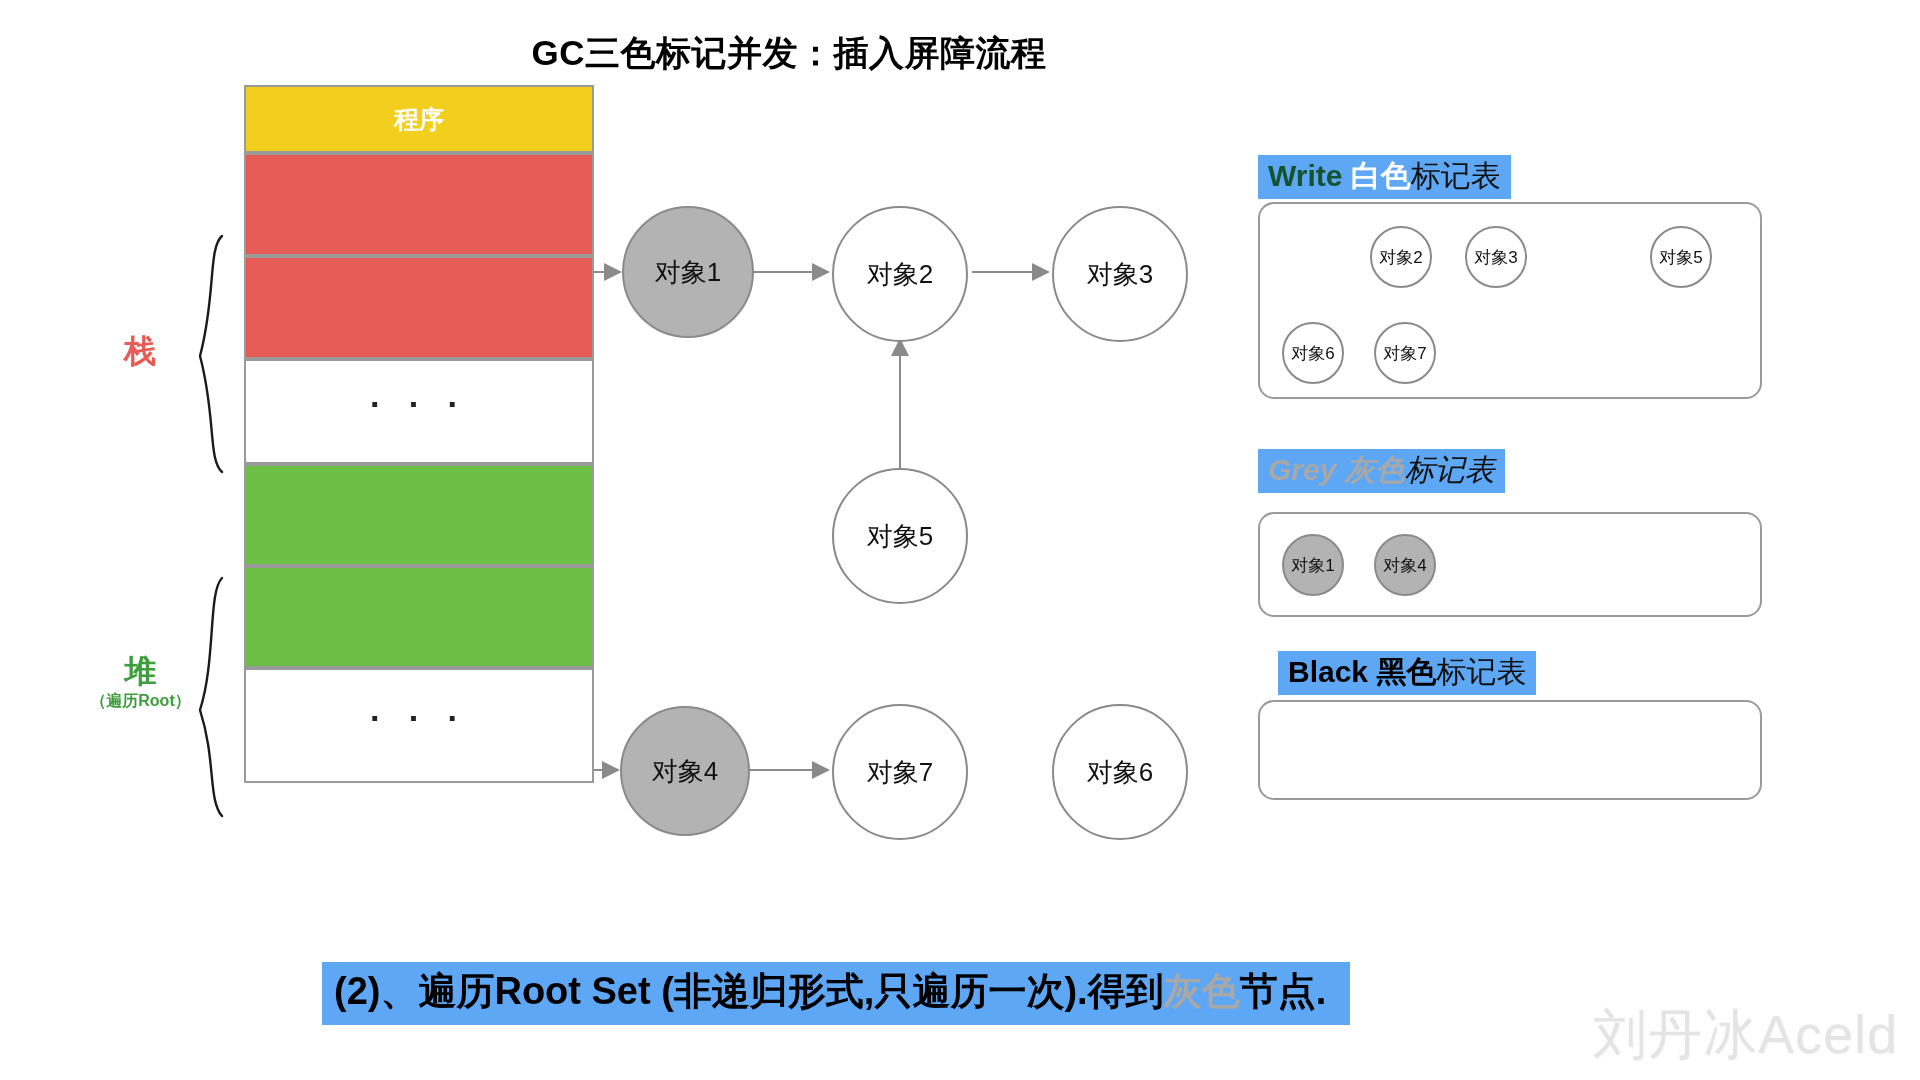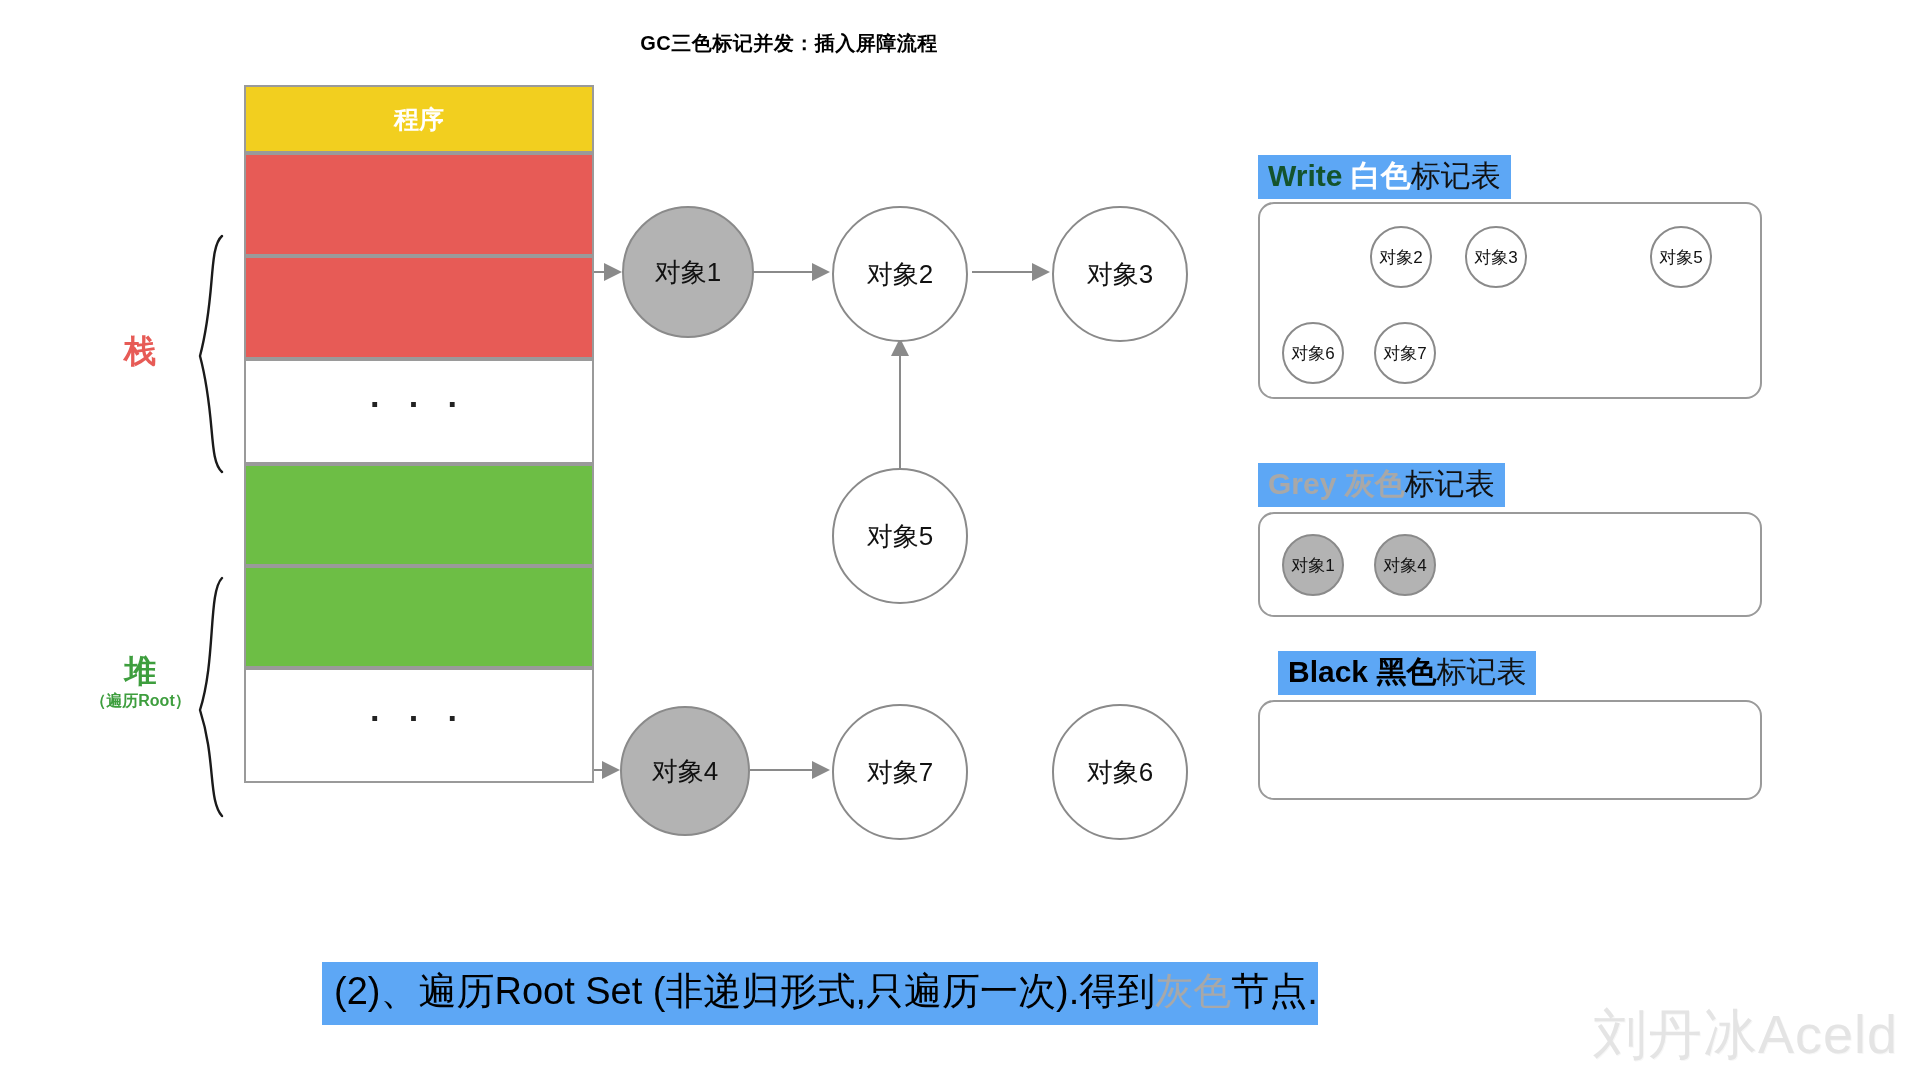--- a/index.html
+++ b/index.html
@@ -12,21 +12,21 @@
     overflow: hidden;
     font-family: "Liberation Sans", "DejaVu Sans", sans-serif;
     color: #000;
   }
   .abs { position: absolute; }
 
   
   #title {
     left: 0; top: 30px; width: 1578px;
     text-align: center;
-    font-size: 20px;
+    font-size: 35px;
     font-weight: bold;
     letter-spacing: 0.5px;
     color: #000;
   }
 
   
   #memory-column { left: 237px; top: 85px; width: 350px; padding-left: 7px; }
   .mem-block {
     box-sizing: border-box;
     border: 2px solid #9a9a9a;
@@ -130,24 +130,25 @@
     display: flex; align-items: center; justify-content: center;
     font-size: 17px;
     color: #111;
   }
   .chip.grey { background: #B3B3B3; }
 
   
   #caption {
     left: 322px; top: 962px;
     background: #5DA7F5;
-    padding: 4px 0 8px 12px;
+    padding: 4px 24px 8px 12px;
     font-size: 38px;
     white-space: nowrap;
     color: #000;
+    font-weight: bold;
   }
   #caption .hl-grey { color: #A8A8A8; }
 
   
   #watermark {
     right: 22px; bottom: 8px;
     font-size: 54px;
     color: #E4E4E4;
     text-shadow: 1px 1px 0 #f7f7f7;
     letter-spacing: 1px;
@@ -249,21 +250,21 @@
 </div>
 
 <div class="table-box" style="left:1258px; top:512px; width:504px; height:105px;">
   <div class="chip grey" style="left:22px; top:20px; width:62px; height:62px;">
     <span>对象1</span>
   </div>
   <div class="chip grey" style="left:114px; top:20px; width:62px; height:62px;">
     <span>对象4</span>
   </div>
 </div>
-<div class="table-title" style="left:1258px; top:463px;">
+<div class="table-title" style="left:1258px; top:449px;font-style:italic;">
   <span class="t-en grey">Grey</span><span>&nbsp;</span><span class="t-cn-colored grey">灰色</span><span class="t-tail">标记表</span>
 </div>
 
 <div class="table-box" style="left:1258px; top:700px; width:504px; height:100px;"></div>
 <div class="table-title" style="left:1258px; top:651px;margin-left:20px;">
   <span class="t-en black">Black</span><span>&nbsp;</span><span class="t-cn-colored black">黑色</span><span class="t-tail">标记表</span>
 </div>
 
 <div class="abs" id="caption">
   <span>(2)、遍历Root Set (非递归形式,只遍历一次).得到</span><span class="hl-grey">灰色</span><span>节点.</span>

